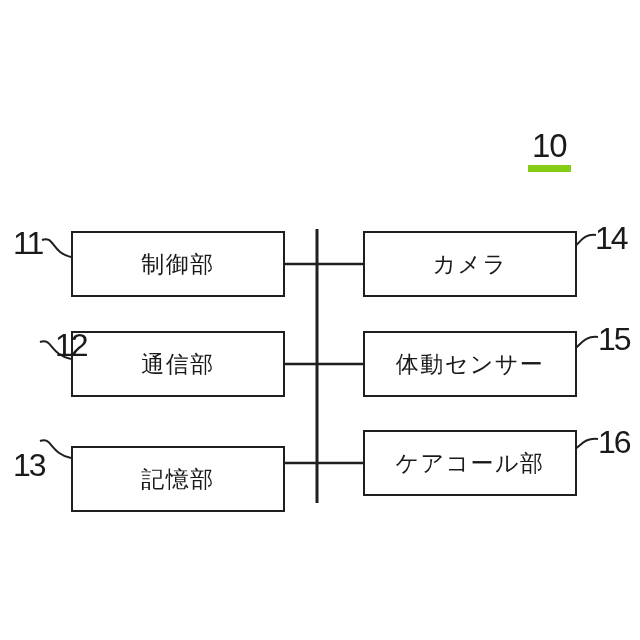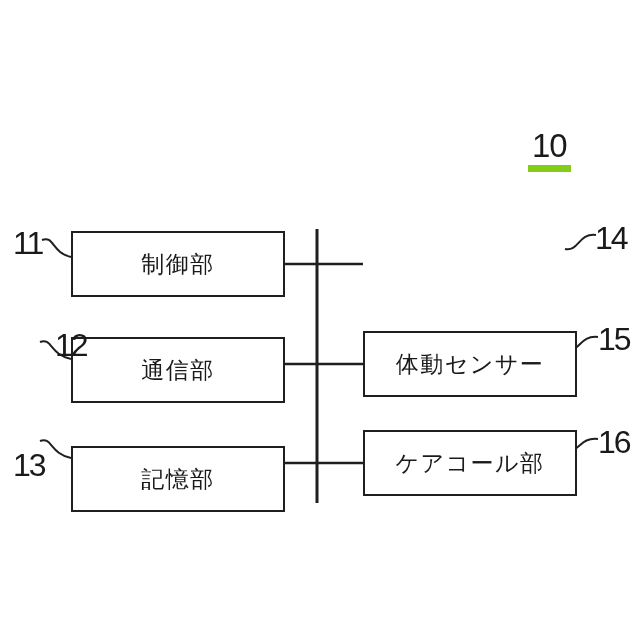--- a/index.html
+++ b/index.html
@@ -52,21 +52,21 @@
     top: 129px;
     font-size: 33px;
     line-height: 1;
     color: #1a1a1a;
     border-bottom: 7px solid #84cc16;
     padding: 0 4px 3px 4px;
     letter-spacing: -1px;
   }
   
   .b11 { left: 71px;  top: 231px; }
-  .b12 { left: 71px;  top: 331px; margin-top: 6px; }
+  .b12 { left: 71px;  top: 331px; }
   .b13 { left: 71px;  top: 430px; margin-top: 16px; }
   .b14 { left: 363px; top: 231px; }
   .b15 { left: 363px; top: 331px; }
   .b16 { left: 363px; top: 430px; }
   
   .r11 { left: 13px;  top: 227px; }
   .r12 { left: 13px;  top: 329px; margin-left: 42px; }
   .r13 { left: 13px;  top: 428px; margin-top: 21px; }
   .r14 { left: 595px; top: 222px; }
   .r15 { left: 598px; top: 323px; }
@@ -98,20 +98,23 @@
   <div class="block b11">
     <span>制御部</span>
   </div>
   <div class="block b12">
     <span>通信部</span>
   </div>
   <div class="block b13">
     <span>記憶部</span>
   </div>
 
+  <div class="block b14">
+    <span>カメラ</span>
+  </div>
   <div class="block b16">
     <span>ケアコール部</span>
   </div>
   <div class="block b15">
     <span>体動センサー</span>
   </div>
 
   <div class="ref r11">11</div>
   <div class="ref r12">12</div>
   <div class="ref r13">13</div>

